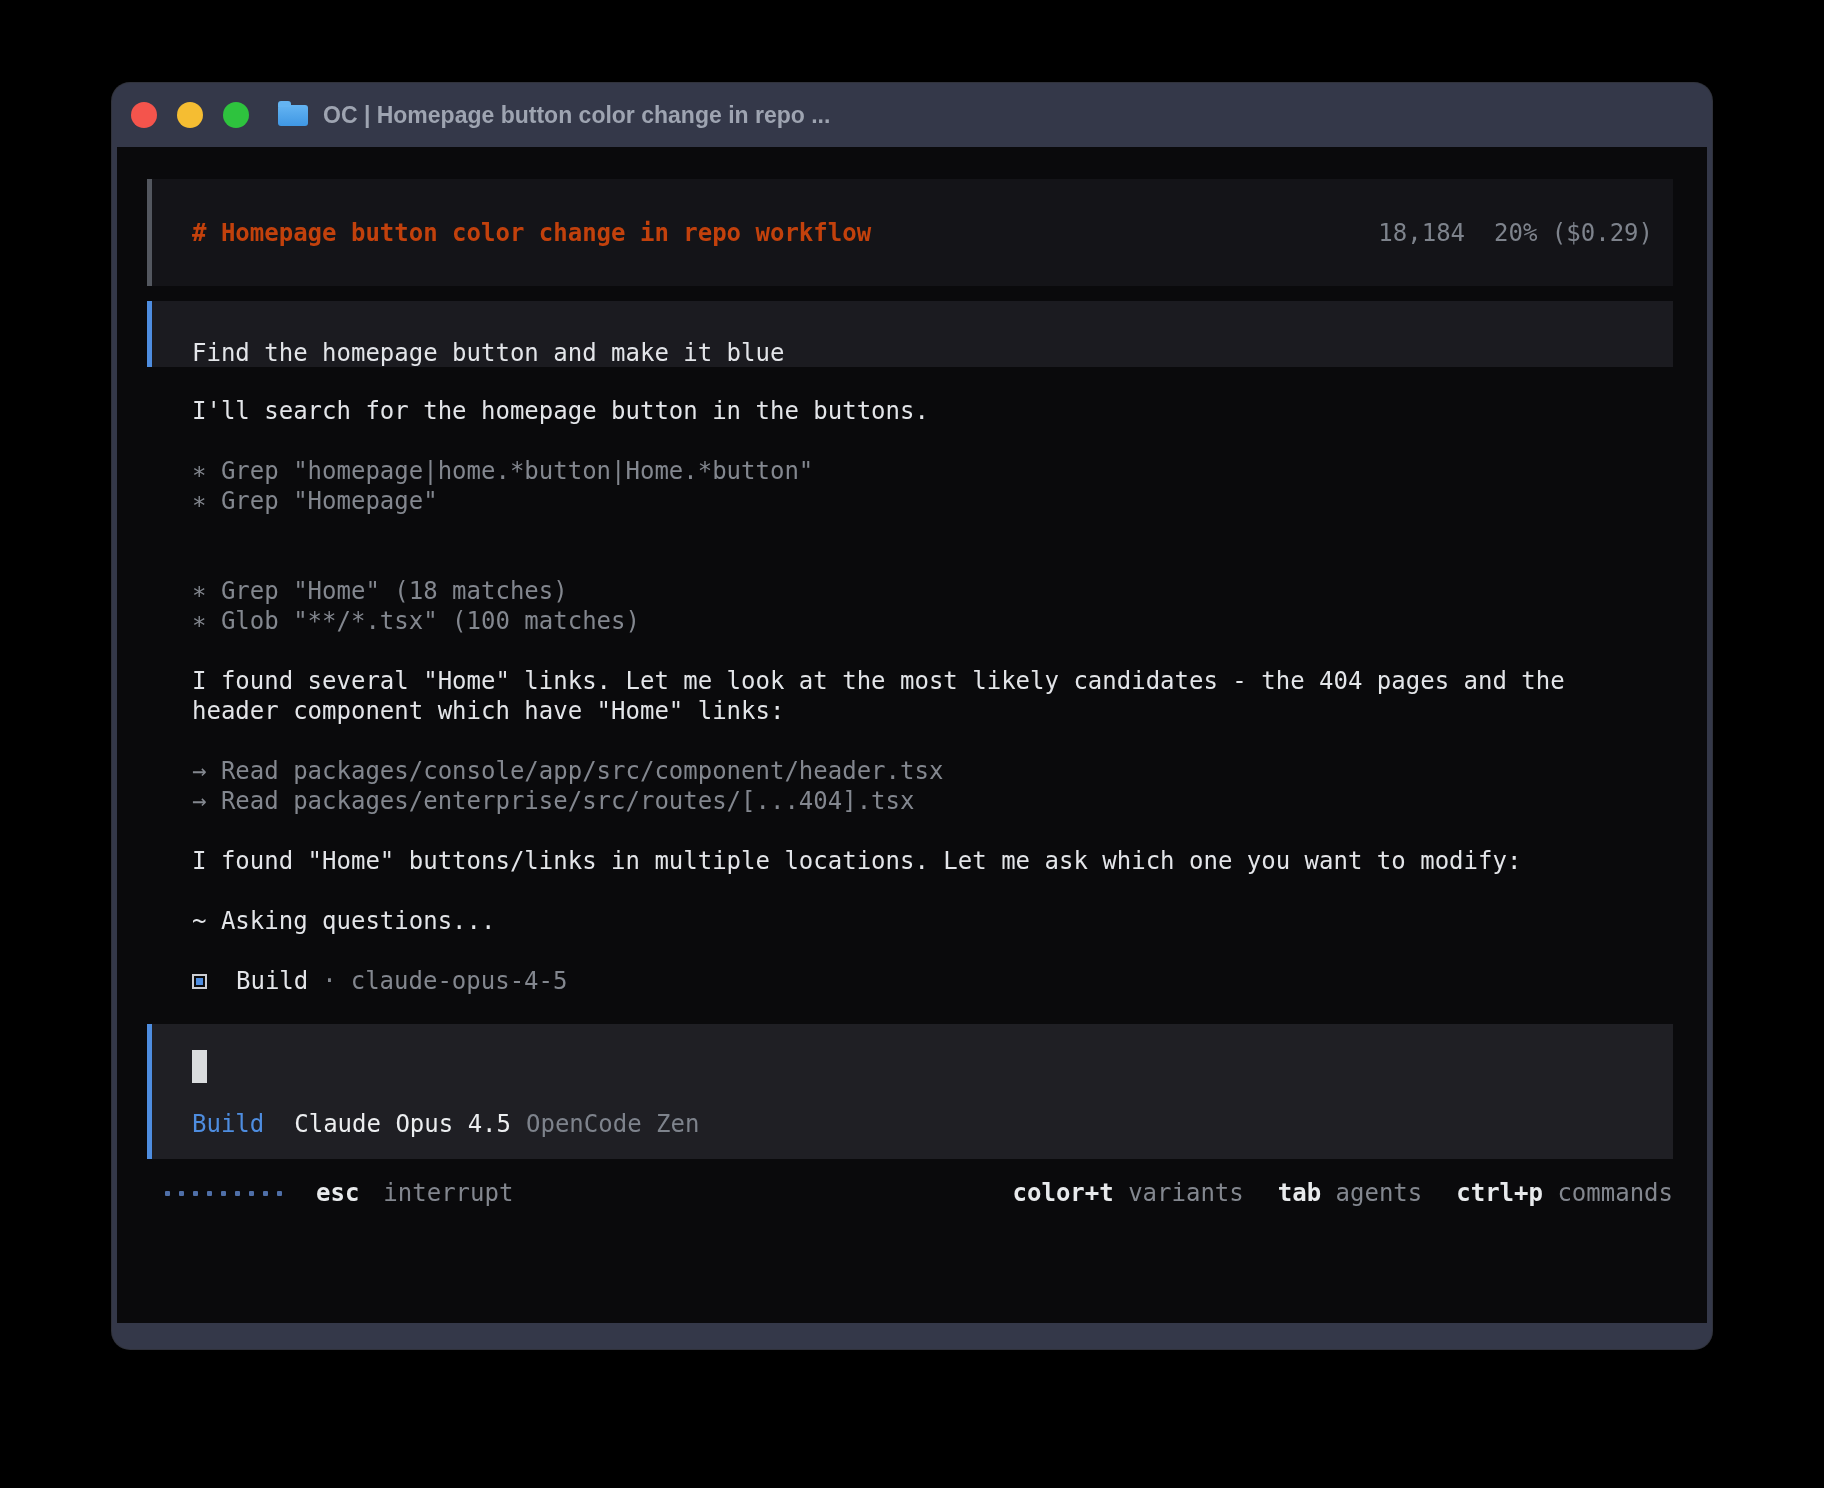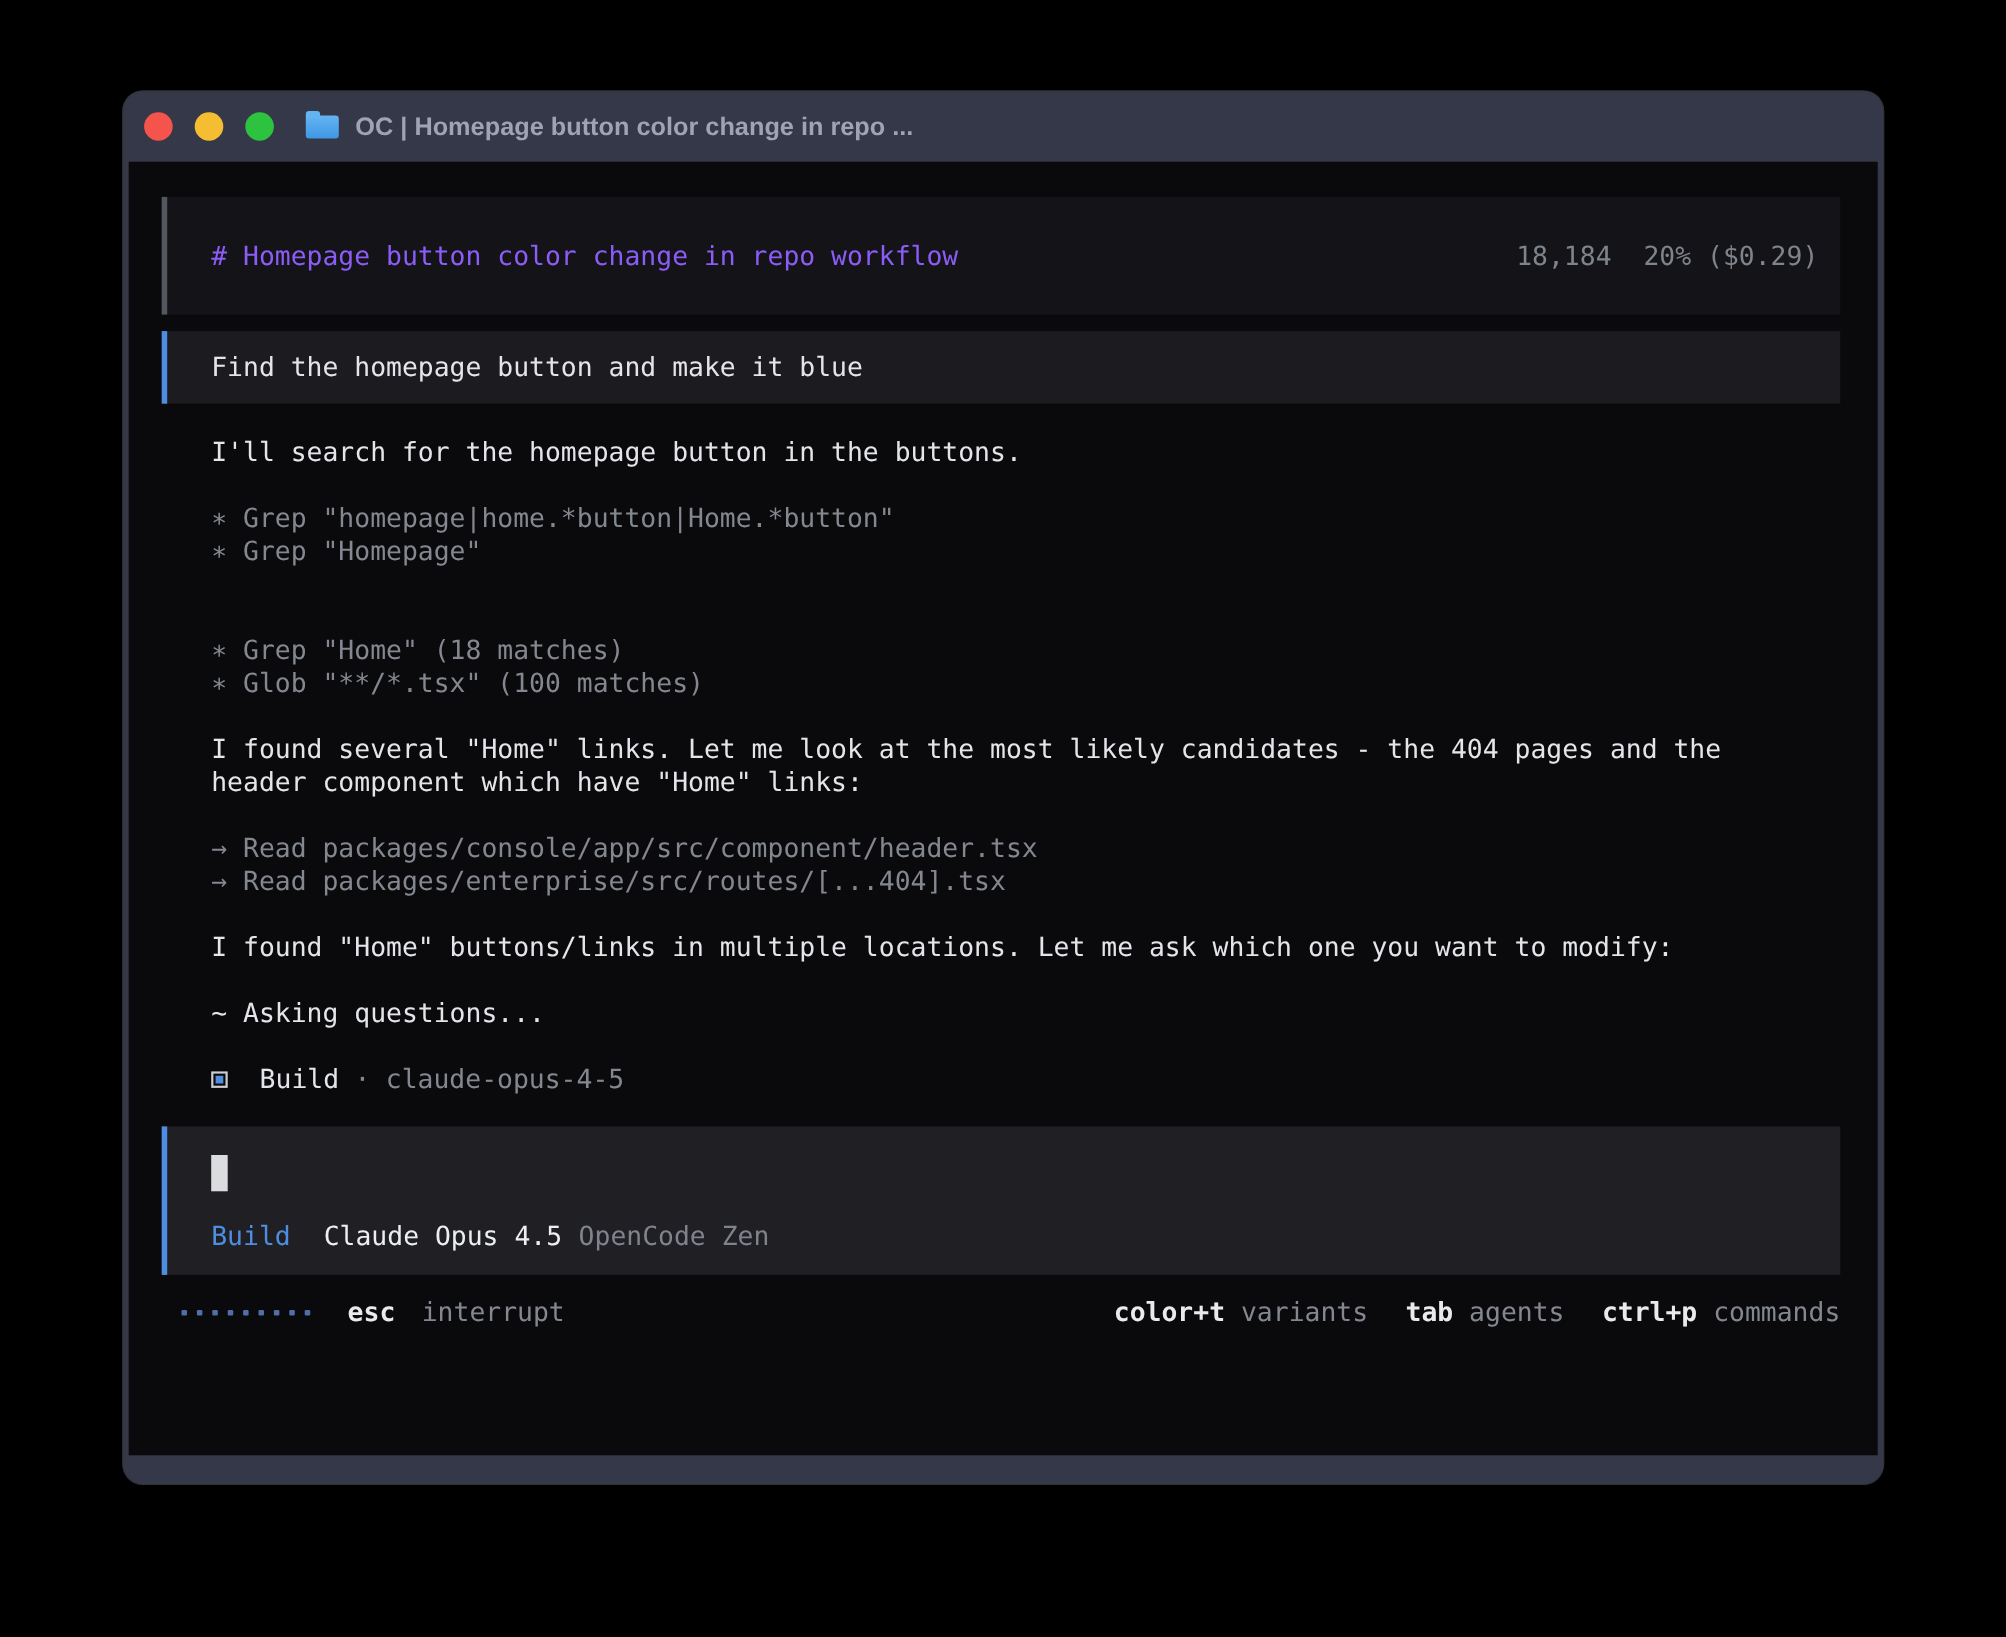--- a/index.html
+++ b/index.html
@@ -46,27 +46,27 @@
     flex:1 1 auto;background:#0a0a0c;overflow:hidden;
     font-size:24px;color:var(--text-primary);
   }
 
   .session-header{
     margin:32px 34px 0 30px;height:107px;
     background:#141418;border-left:5px solid #53575f;
     display:flex;align-items:center;justify-content:space-between;
     padding:0 20px 0 40px;
   }
-  .session-title{font-weight:normal;color:#8b5cf6;white-space:nowrap;}
+  .session-title{font-weight:bold;color:#c2410c;white-space:nowrap;}
   .session-stats{color:#7e838c;white-space:nowrap;display:flex;gap:29px;}
 
   .user-message{
     margin:15px 34px 0 30px;height:66px;
     background:#1b1b20;border-left:5px solid var(--accent-blue);
-    display:flex;align-items:center;padding-left:40px;
+    display:flex;align-items:flex-end;padding-left:40px;
   }
 
   .transcript{margin:29px 34px 0 75px;}
   .line{min-height:30px;line-height:30px;white-space:pre;}
   .line.white{color:var(--text-primary);}
   .line.gray{color:var(--text-muted);}
 
   .agent-status{
     margin-left:75px;height:30px;display:flex;align-items:center;white-space:pre;
   }

